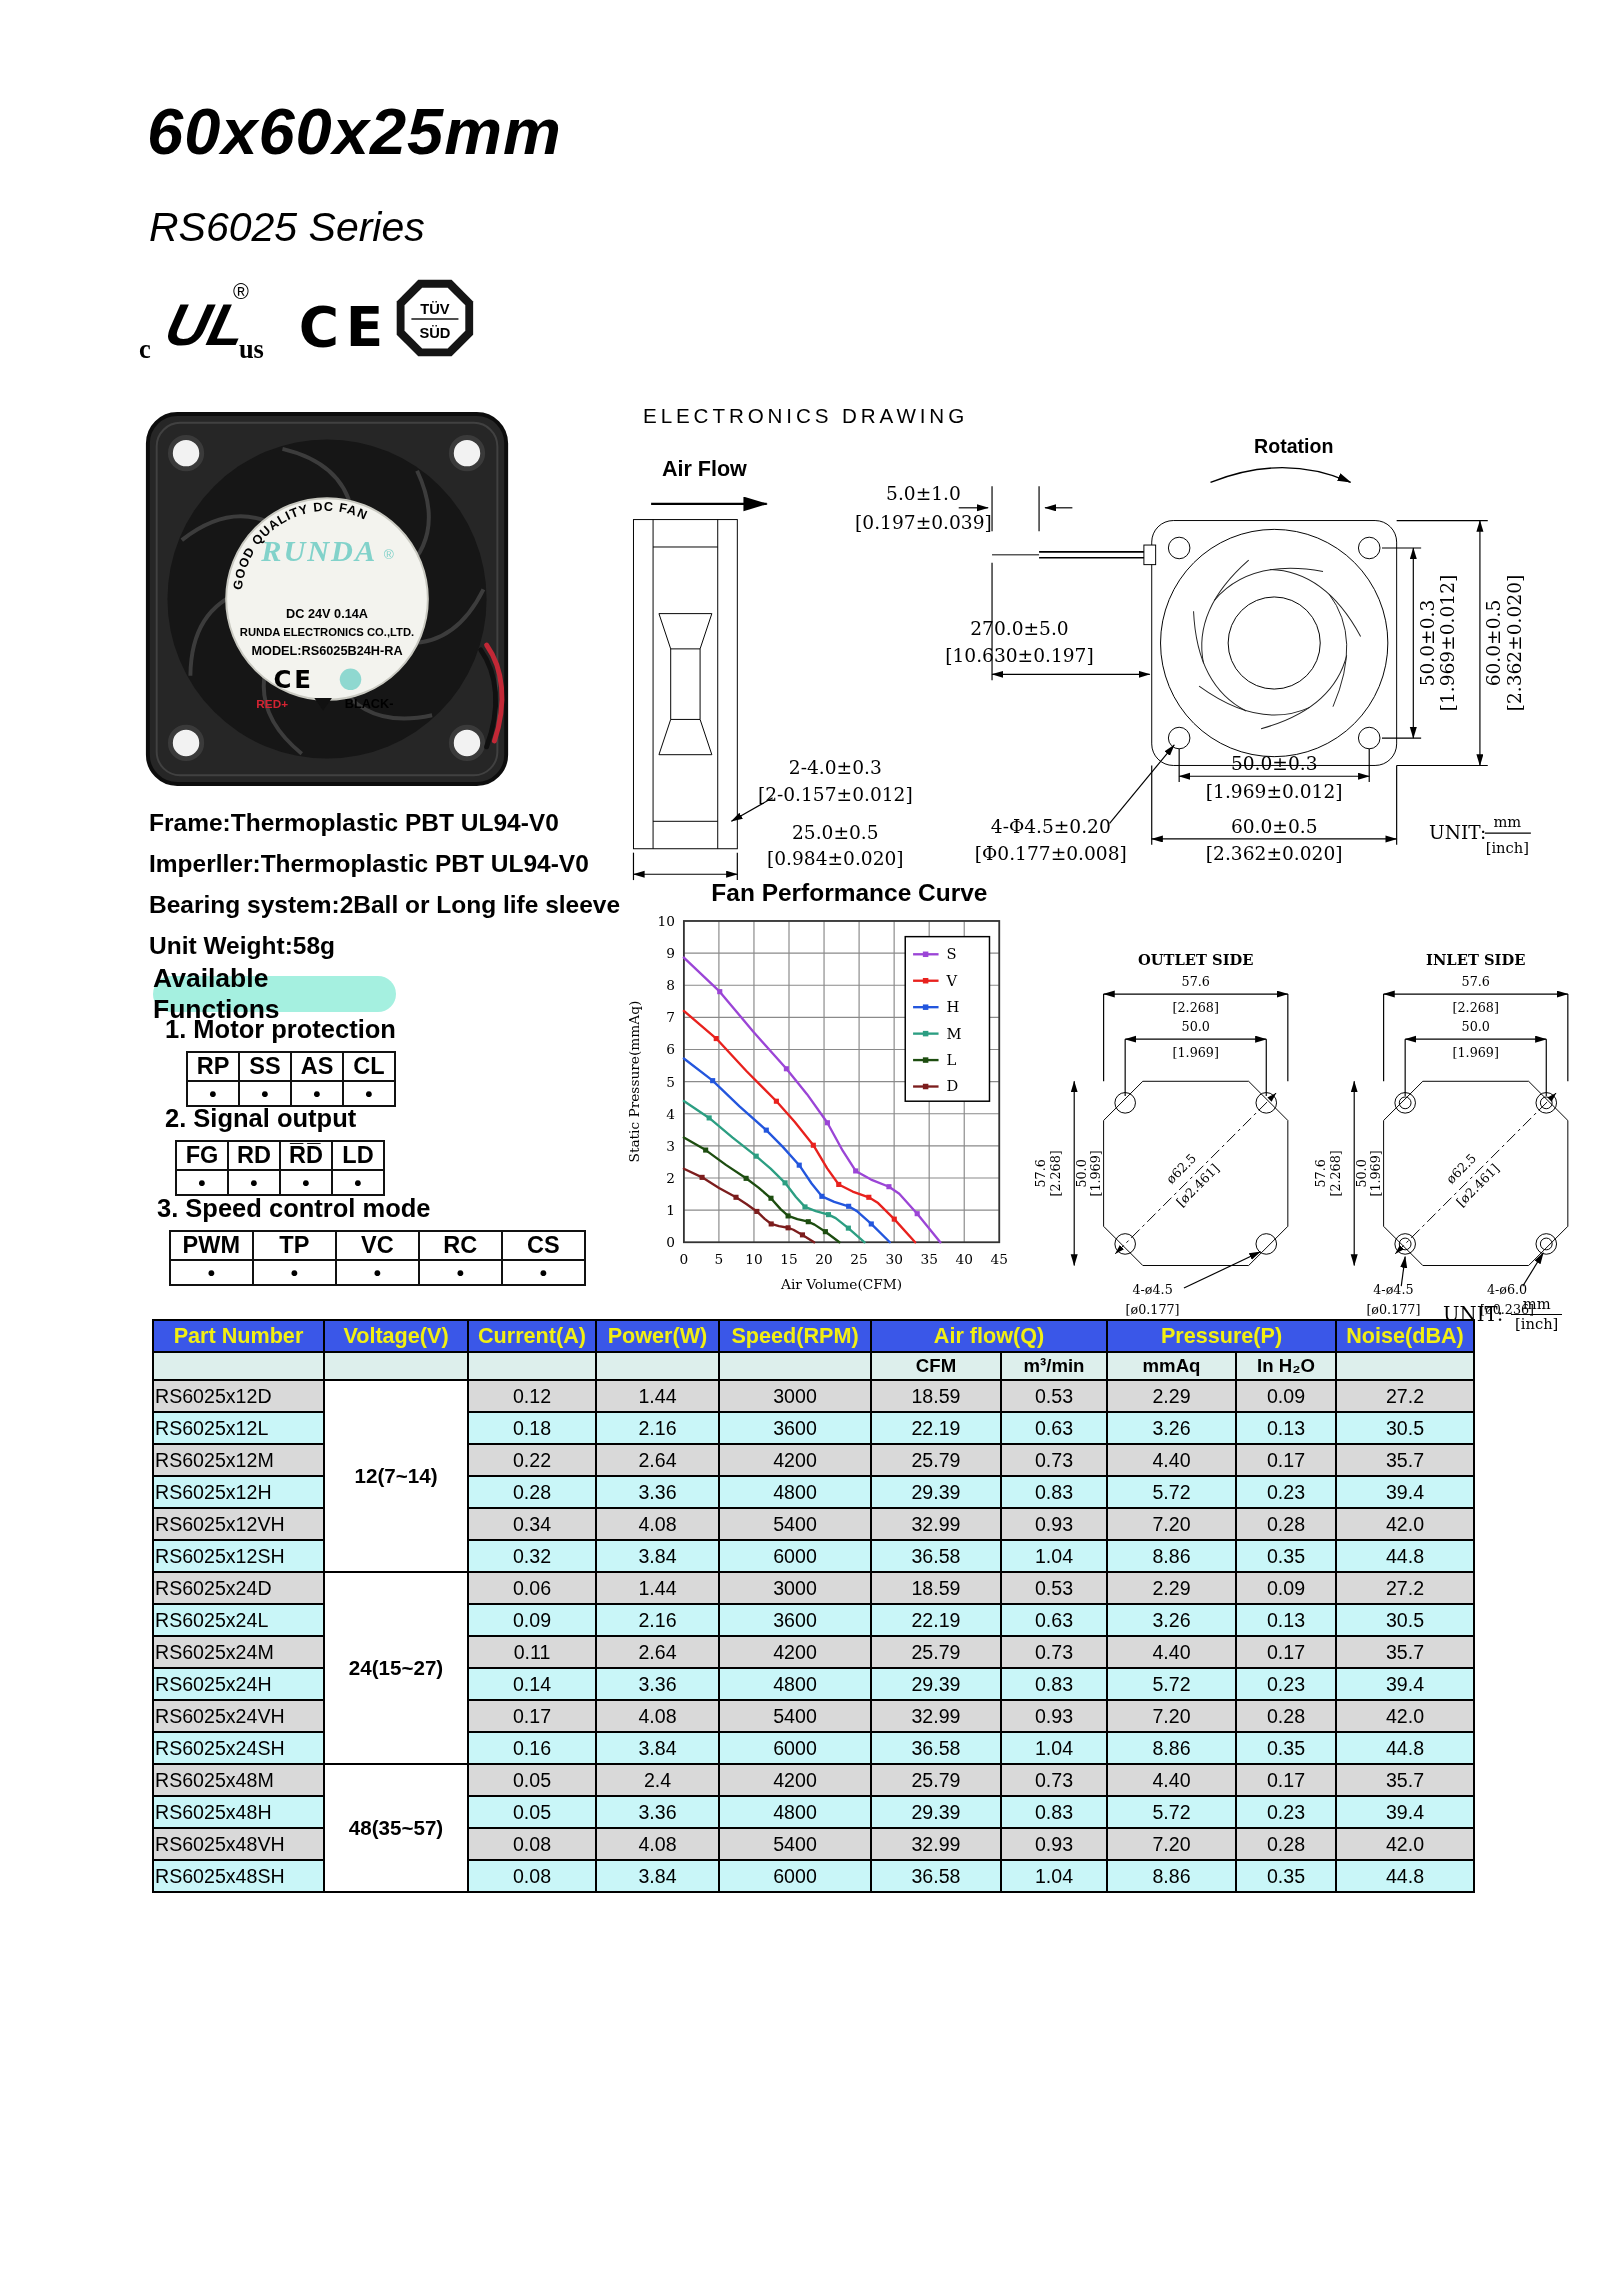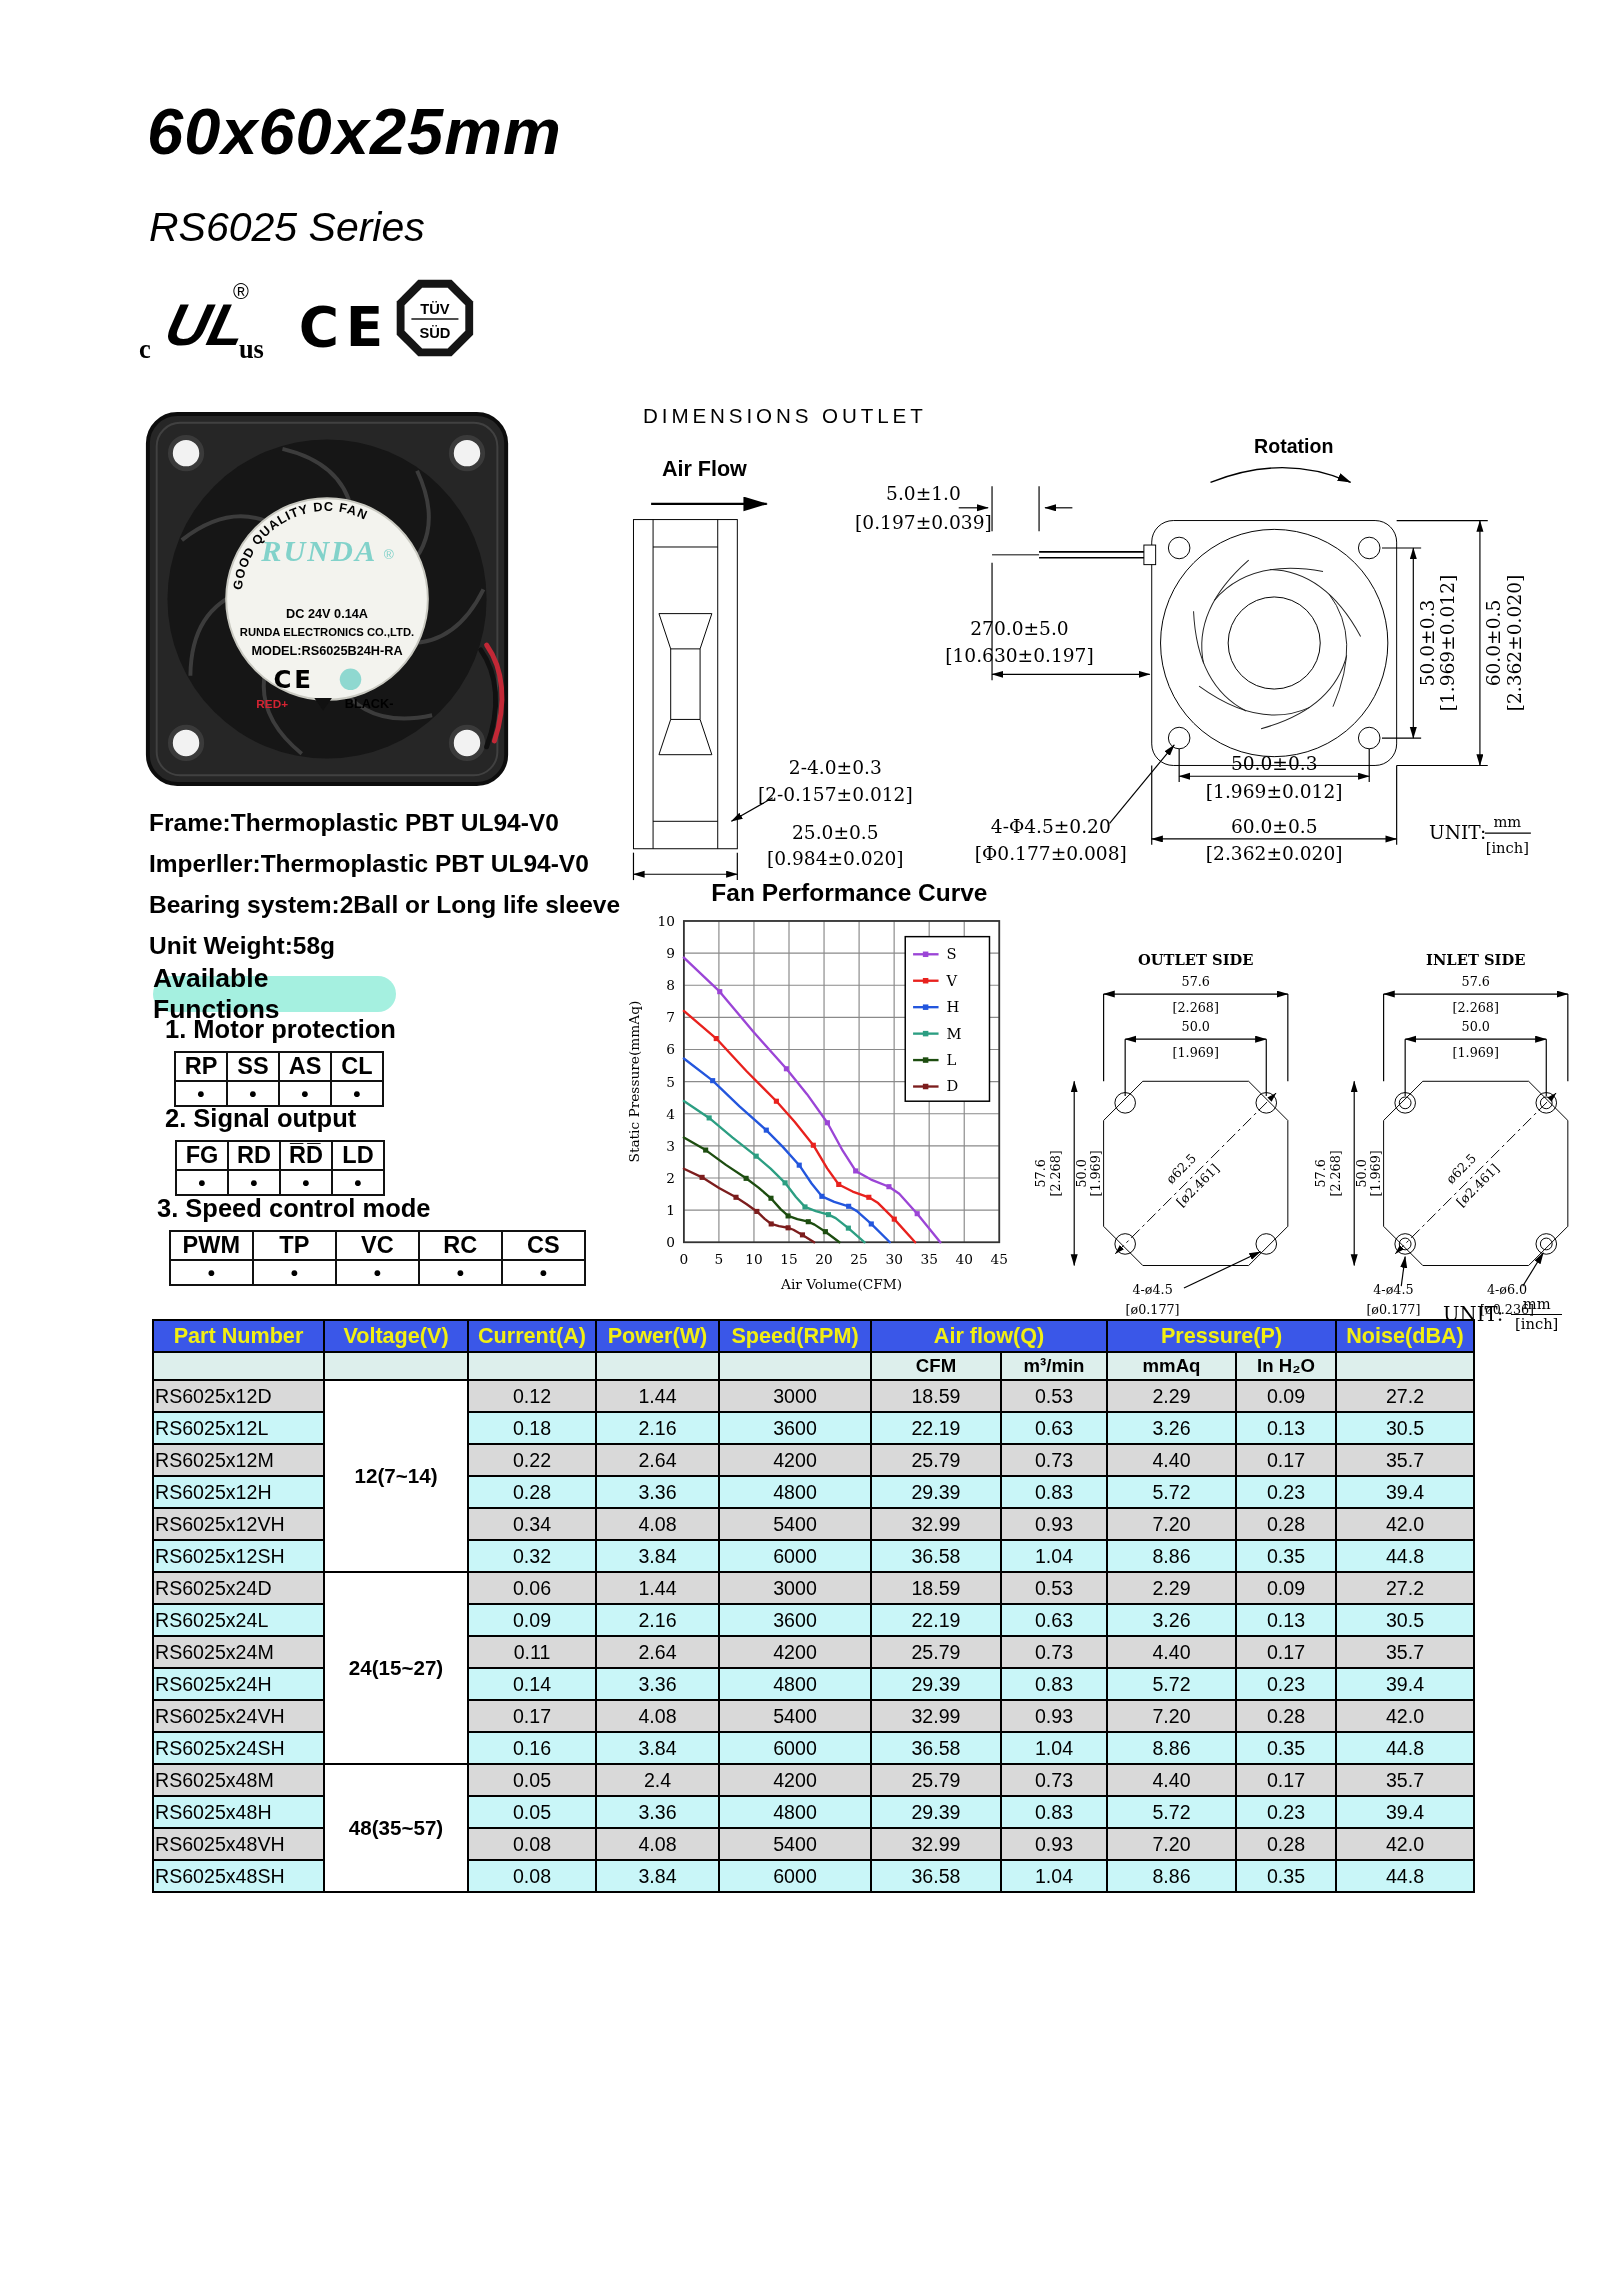--- a/index.html
+++ b/index.html
@@ -93,21 +93,21 @@
       <circle cx="332" cy="50" r="16"></circle>
       <circle cx="45" cy="346" r="16"></circle>
       <circle cx="332" cy="346" r="16"></circle>
   </g>
   <g fill="none" stroke-linecap="round">
     <path d="M352,246 C369,270 373,305 360,344" stroke="#c22836" stroke-width="5"></path>
     <path d="M346,251 C363,275 367,310 352,350" stroke="#101010" stroke-width="5"></path>
   </g>
 </svg>
 
-<div class="abs dims-heading" style="left:643px;top:404px">DIMENSIONS OUTLET</div>
+<div class="abs dims-heading" style="left:643px;top:404px">ELECTRONICS DRAWING</div>
 
 <svg class="abs" style="left:608px;top:437px" width="1013" height="461" viewBox="0 0 1034 470">
   <defs>
     <marker id="ar" markerWidth="11" markerHeight="8" refX="9.5" refY="3" orient="auto-start-reverse">
         <path d="M0,0L10,3L0,6Z"></path>
       </marker>
   </defs>
 
   <text x="55" y="40" class="sans" font-size="22" font-weight="600">Air Flow</text>
   <line x1="44" y1="68" x2="162" y2="68" stroke="#000" stroke-width="2.5" marker-end="url(#ar)"></line>
@@ -212,21 +212,21 @@
   <div class="spec-line">Frame:Thermoplastic PBT UL94-V0</div>
   <div class="spec-line">Imperller:Thermoplastic PBT UL94-V0</div>
   <div class="spec-line">Bearing system:2Ball or Long life sleeve</div>
   <div class="spec-line">Unit Weight:58g</div>
 </div>
 
 <div class="abs pill" style="left:153px;top:976px">Available Functions</div>
 
 <div class="abs" style="left:165px;top:1015px">
   <div class="func-title">1. Motor protection</div>
-  <table class="func-table w52" style="margin-left:9px">
+  <table class="func-table w52" style="margin-left:21px">
       <tbody>
         <tr>
           <td>RP</td>
           <td>SS</td>
           <td>AS</td>
           <td>CL</td>
         </tr>
         <tr>
           <td class="fd">●</td>
           <td class="fd">●</td>

